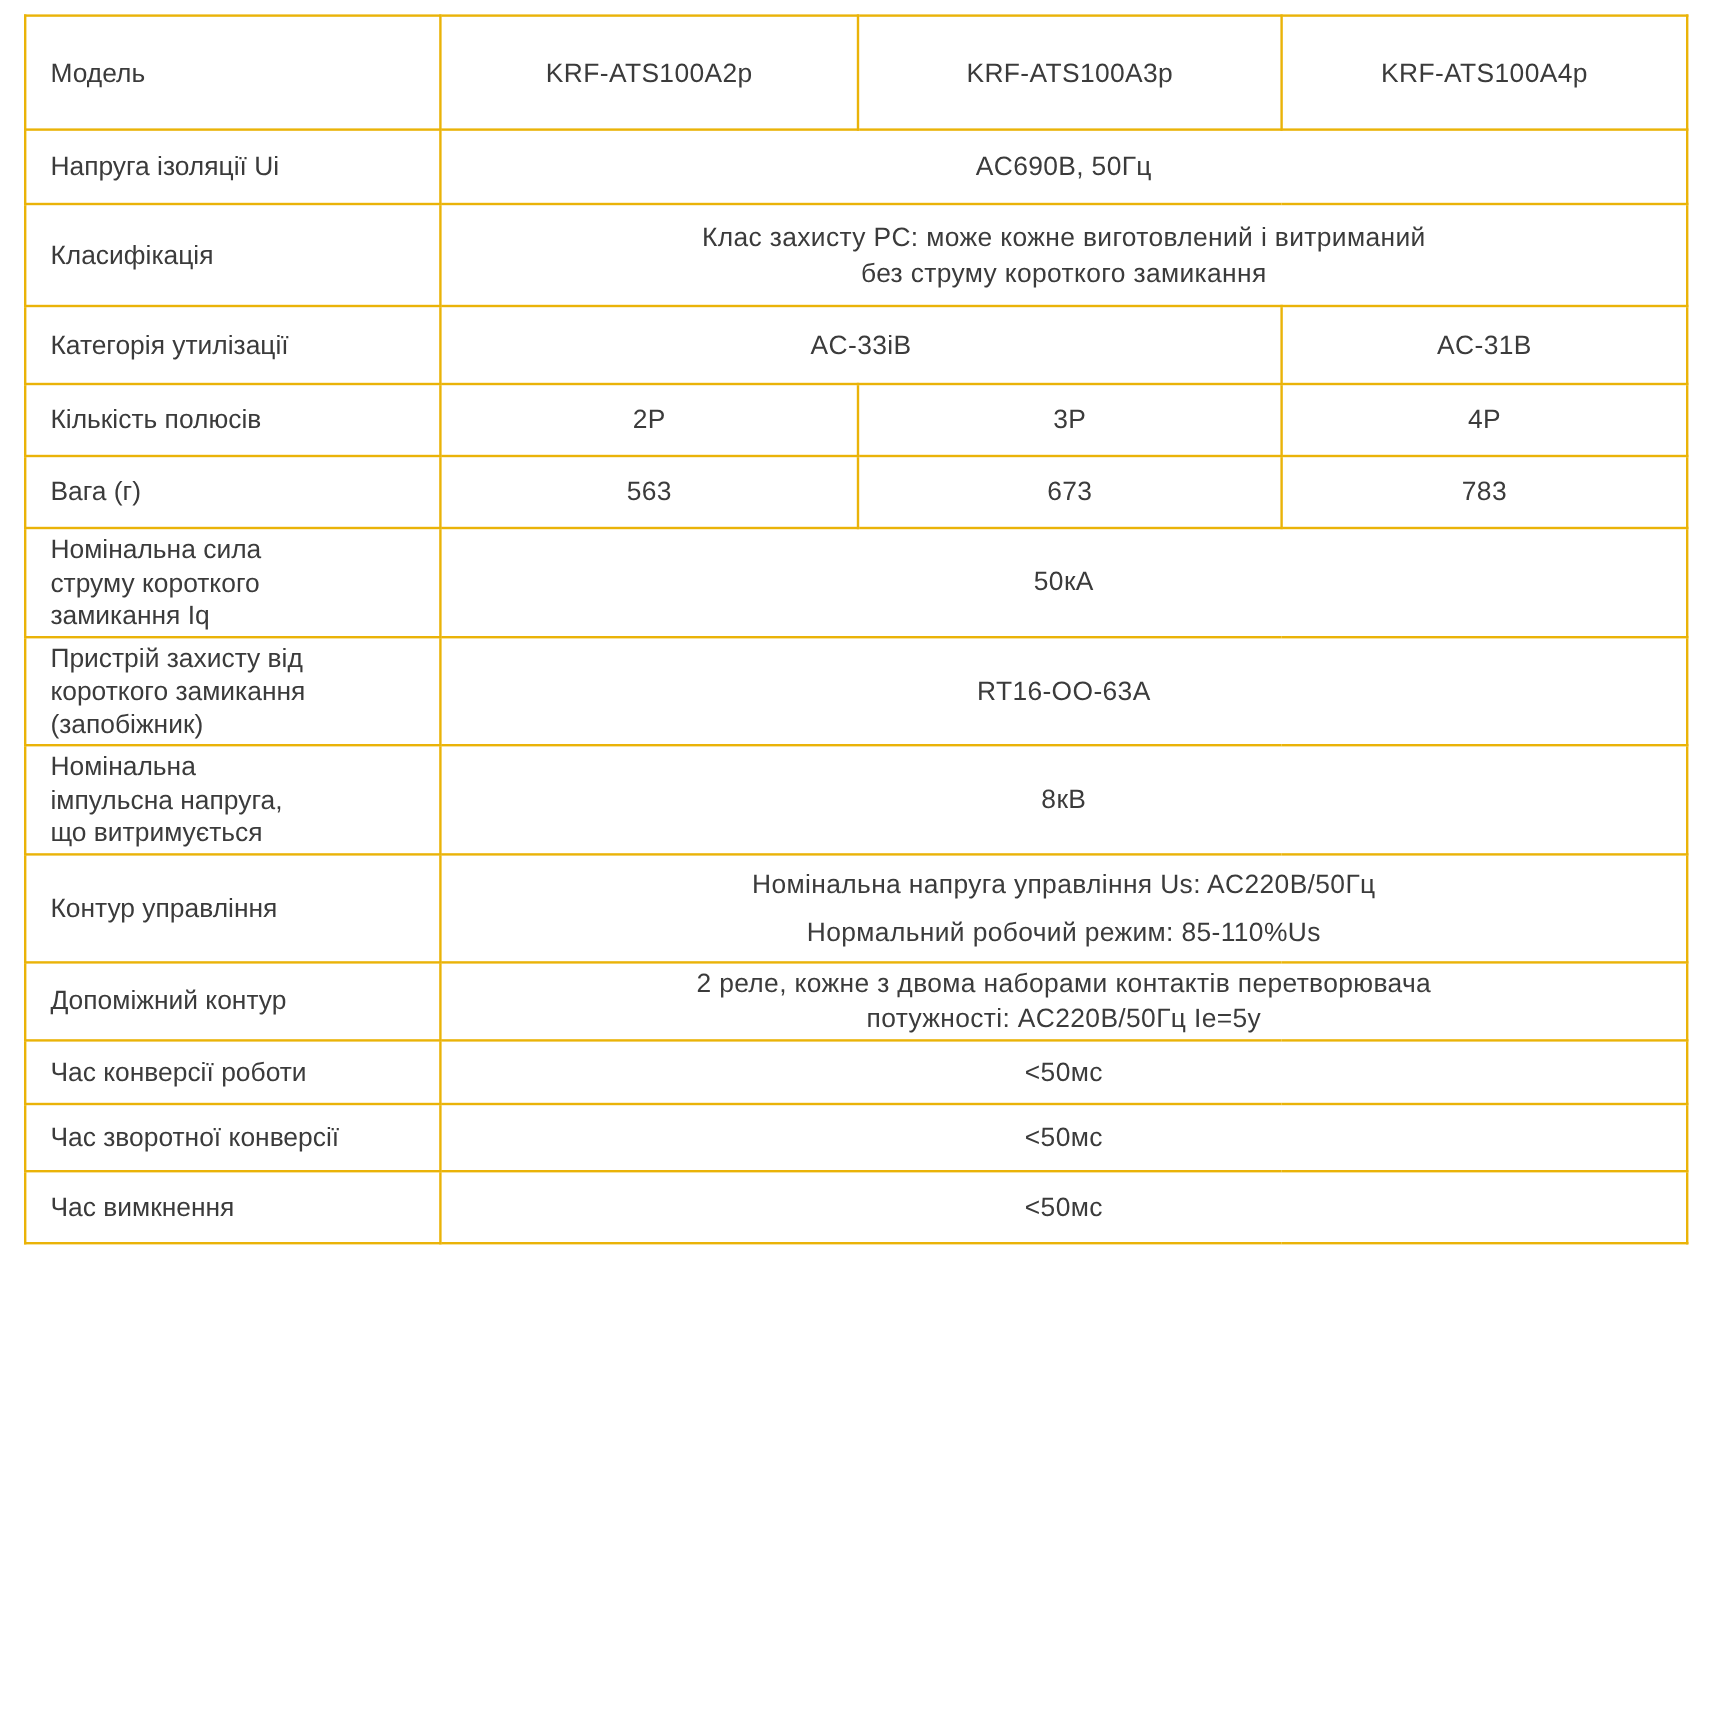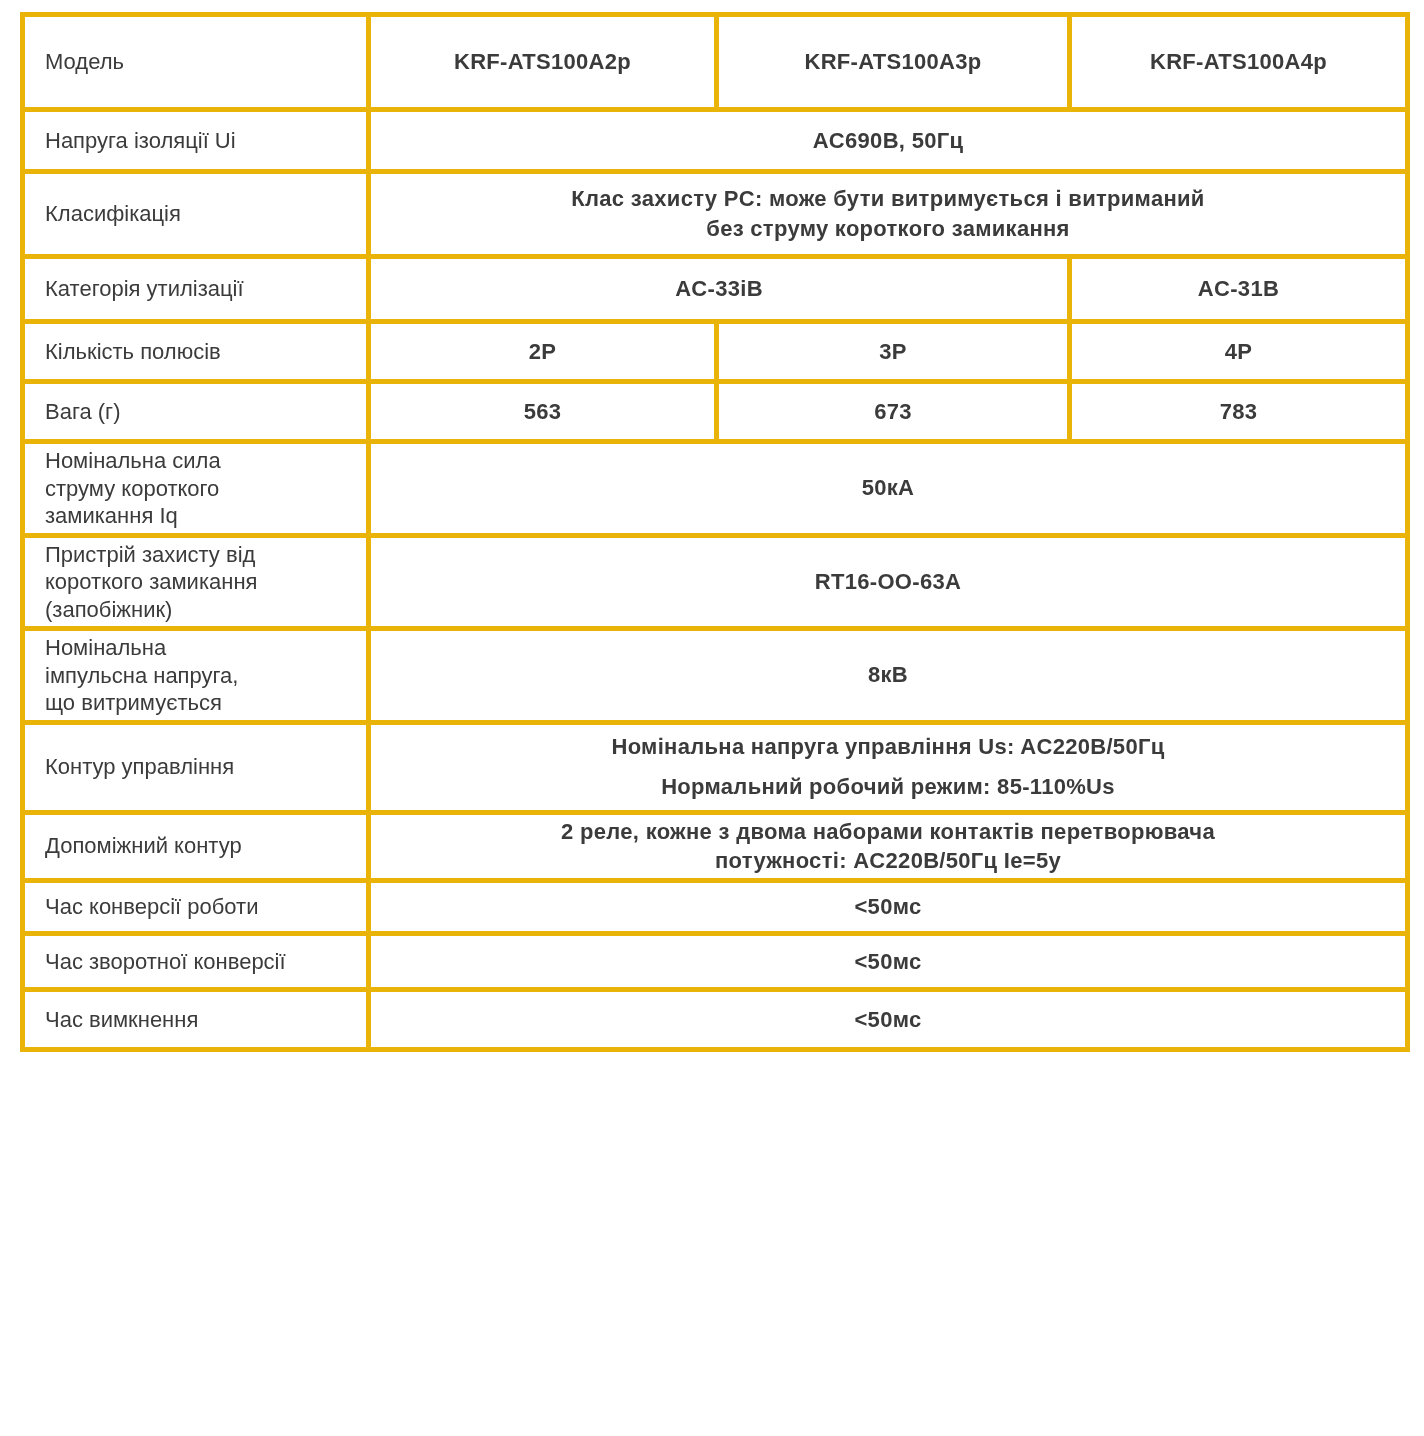--- a/index.html
+++ b/index.html
@@ -10,39 +10,38 @@
     height: 1436px;
     font-family: "Liberation Sans", sans-serif;
   }
   table.spec {
     border-collapse: collapse;
     table-layout: fixed;
     width: 1385px;
     margin: 12px 0 0 20px;
   }
   table.spec td {
-    border: 5px solid #eab308;
+    border: 2px solid #eab308;
     color: #3b3b3b;
     font-size: 22px;
     vertical-align: middle;
     overflow: hidden;
   }
   td.label {
     text-align: left;
     padding: 3px 10px 3px 20px;
     line-height: 1.25;
     white-space: pre-line;
   }
   td.val {
     text-align: center;
     padding: 2px 10px;
     line-height: 1.35;
     white-space: pre-line;
     letter-spacing: 0.3px;
-    font-weight: bold;
   }
   td.val.lh-lg { line-height: 1.8; }
 </style>
 </head>
 <body>
 
 <table class="spec">
   <colgroup>
     <col style="width:346px">
     <col style="width:348px">
@@ -55,21 +54,21 @@
       <td class="val">KRF-ATS100A2p</td>
       <td class="val">KRF-ATS100A3p</td>
       <td class="val">KRF-ATS100A4p</td>
     </tr>
     <tr style="height:62px">
       <td class="label">Напруга ізоляції Ui</td>
       <td class="val" colspan="3">AC690В, 50Гц</td>
     </tr>
     <tr style="height:85px">
       <td class="label">Класифікація</td>
-      <td class="val" colspan="3">Клас захисту PC: може бути витримується і витриманий
+      <td class="val" colspan="3">Клас захисту PC: може кожне виготовлений і витриманий
 без струму короткого замикання</td>
     </tr>
     <tr style="height:65px">
       <td class="label">Категорія утилізації</td>
       <td class="val" colspan="2">AC-33iB</td>
       <td class="val">AC-31B</td>
     </tr>
     <tr style="height:60px">
       <td class="label">Кількість полюсів</td>
       <td class="val">2P</td>

